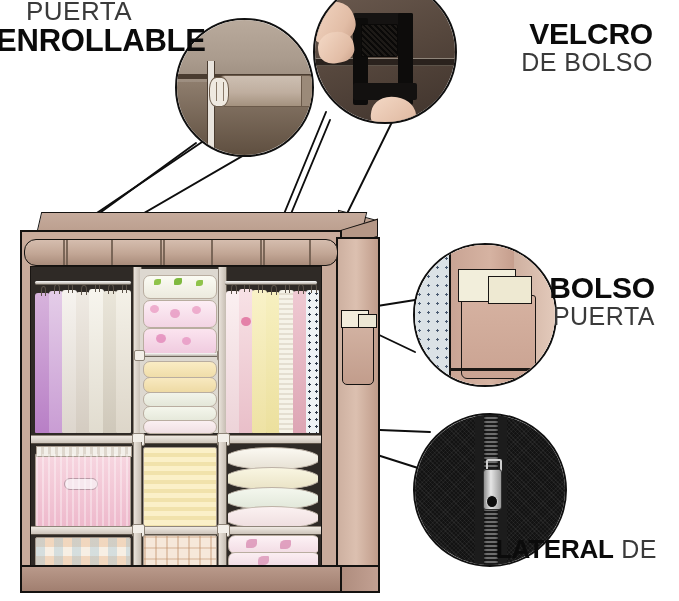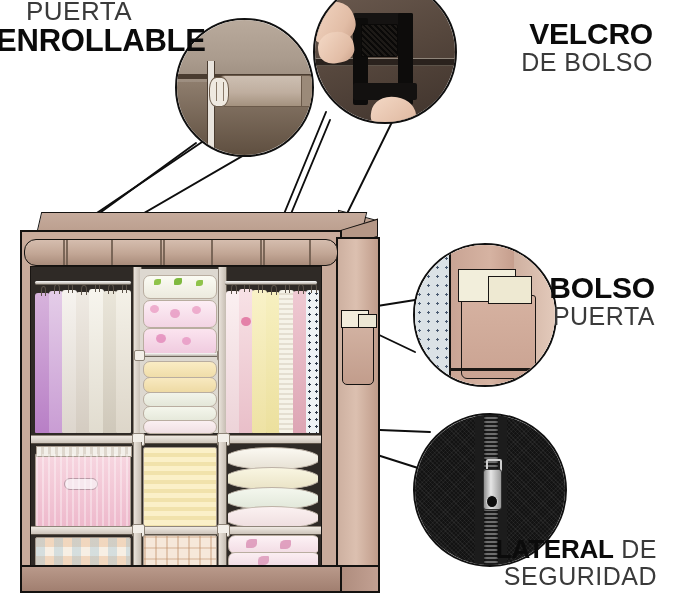--- a/index.html
+++ b/index.html
@@ -416,16 +416,15 @@
     <span class="ln l2 thin">DE BOLSO</span>
   </div>
 
   <div class="label" id="lbl-pocket">
     <span class="ln l1 bold">BOLSO</span>
     <span class="ln l2 thin">PUERTA</span>
   </div>
 
   <div class="label" id="lbl-zip">
     <span class="ln l1"><span class="bold">LATERAL</span><span class="thin"> DE</span></span>
-    <span class="ln l2 thin">SEGURIDAD</span>
   </div>
 
 </div>
 
 </body></html>

